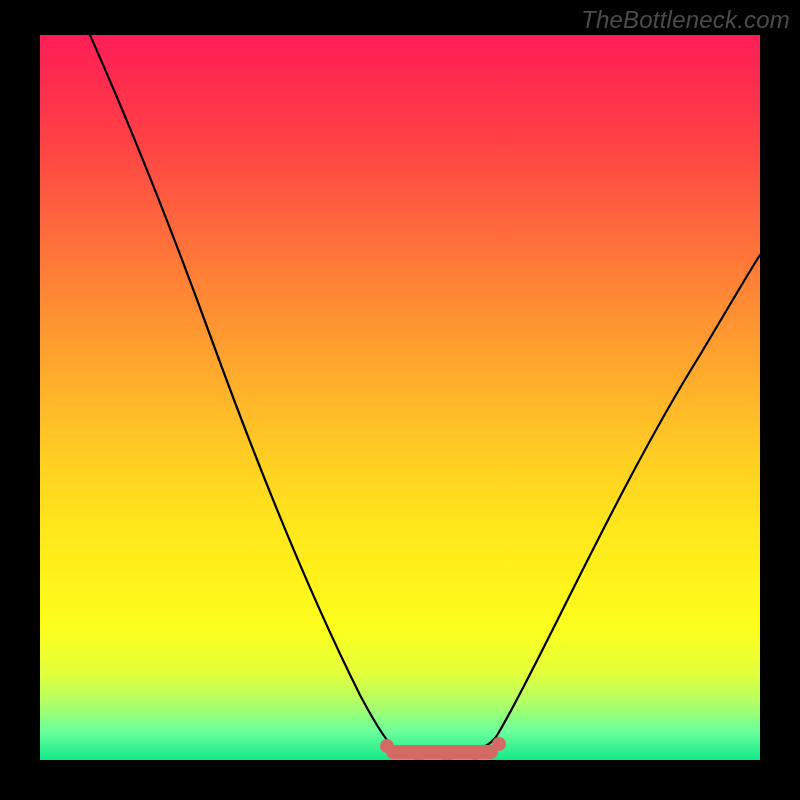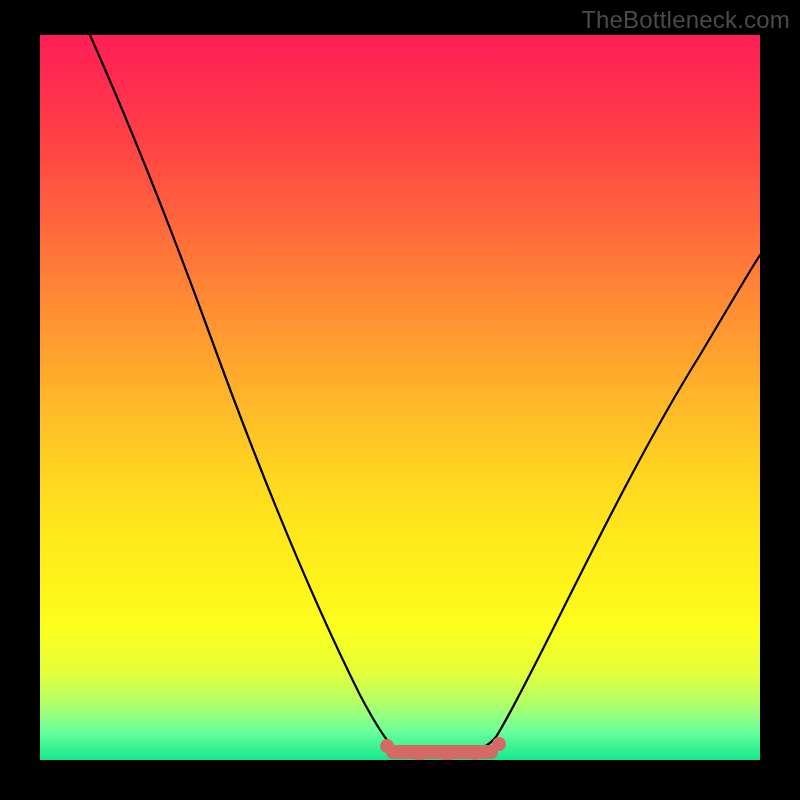--- a/index.html
+++ b/index.html
@@ -47,20 +47,21 @@
       #13e98b 100%);
   }
   .watermark {
     position: absolute;
     top: 6px;
     right: 10px;
     color: #4b4b4b;
     font-size: 24px;
     font-weight: 500;
     letter-spacing: 0.2px;
+    font-style: italic;
   }
   .curve {
     position: absolute;
     inset: 0;
     width: 720px;
     height: 725px;
   }
   .marker-band {
     position: absolute;
     height: 14px;

